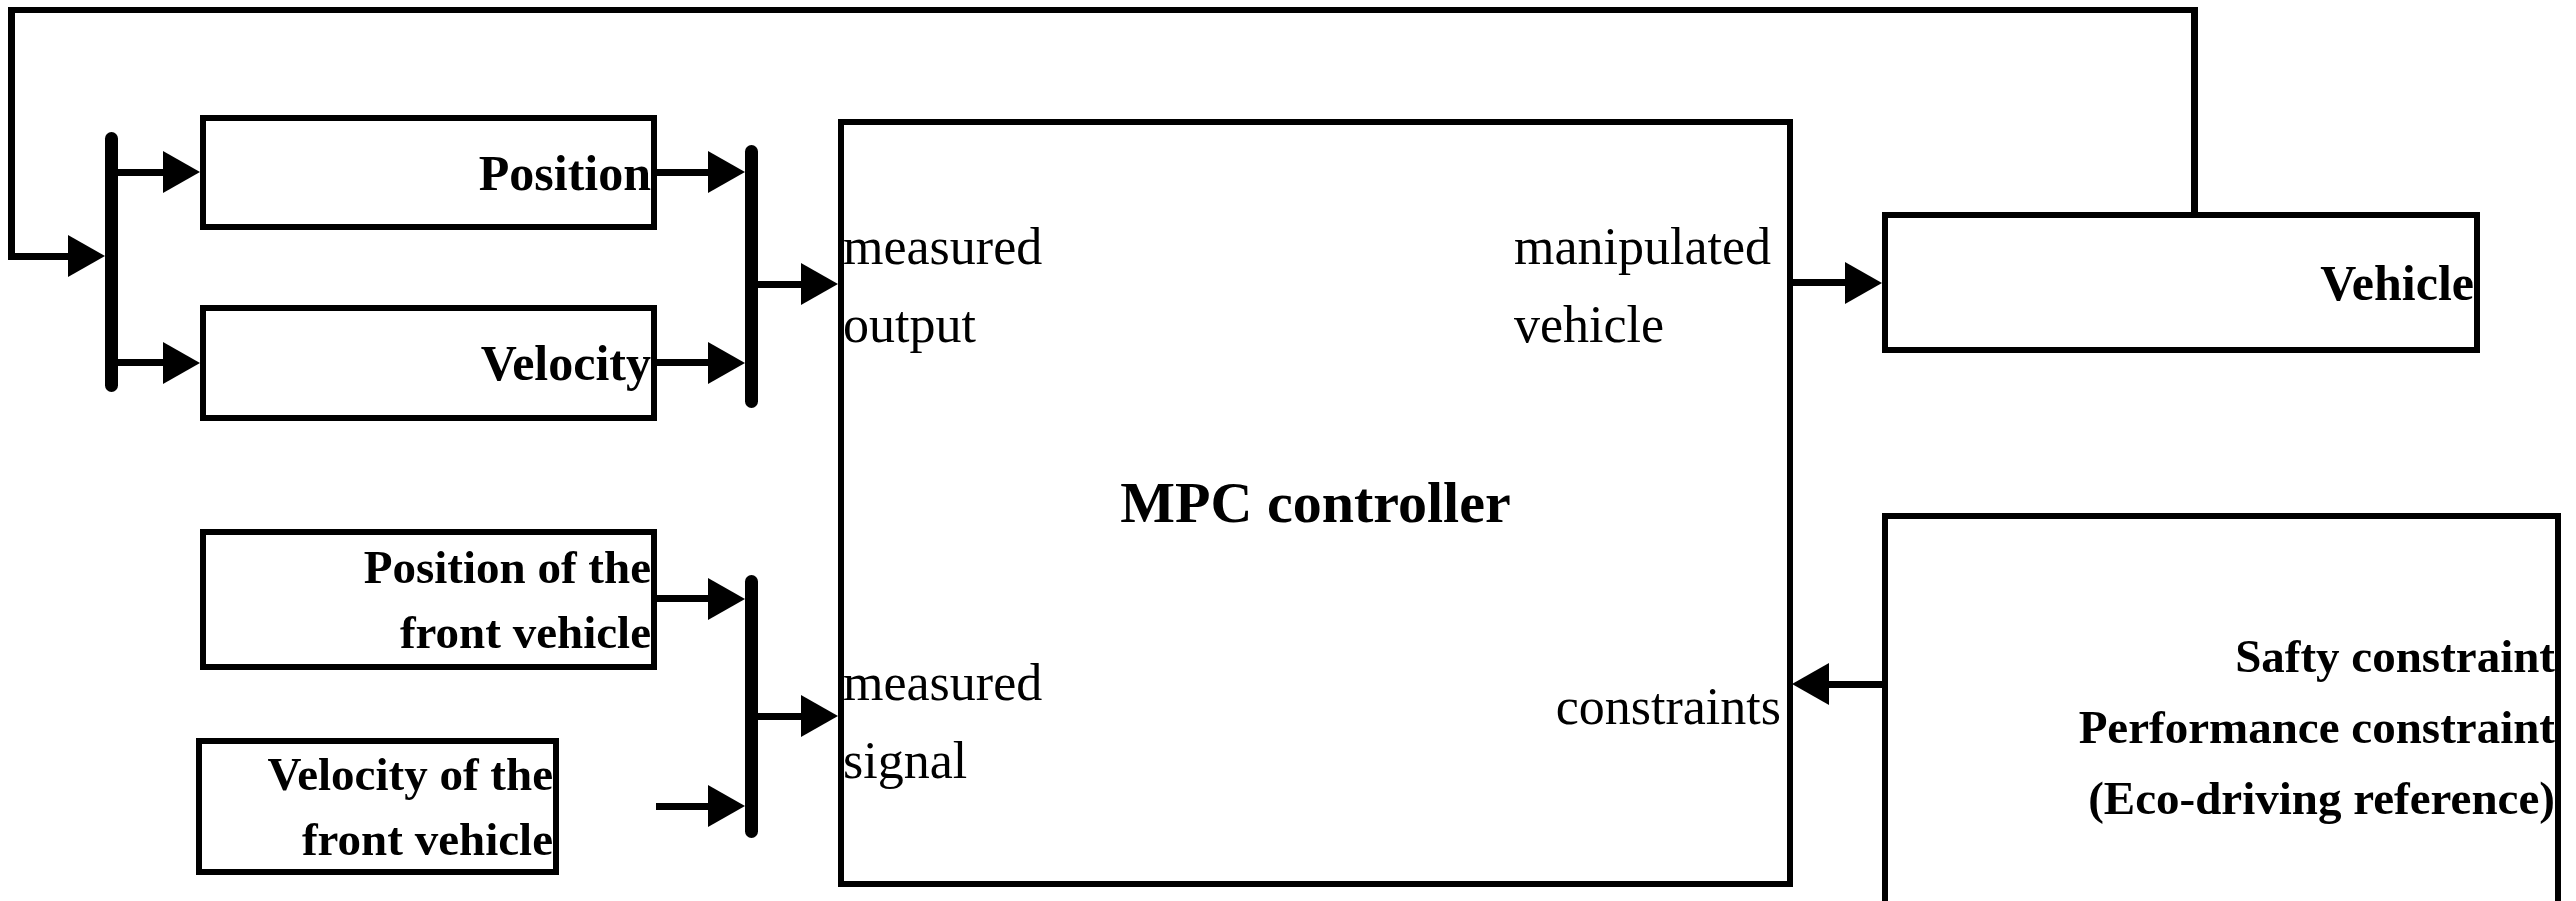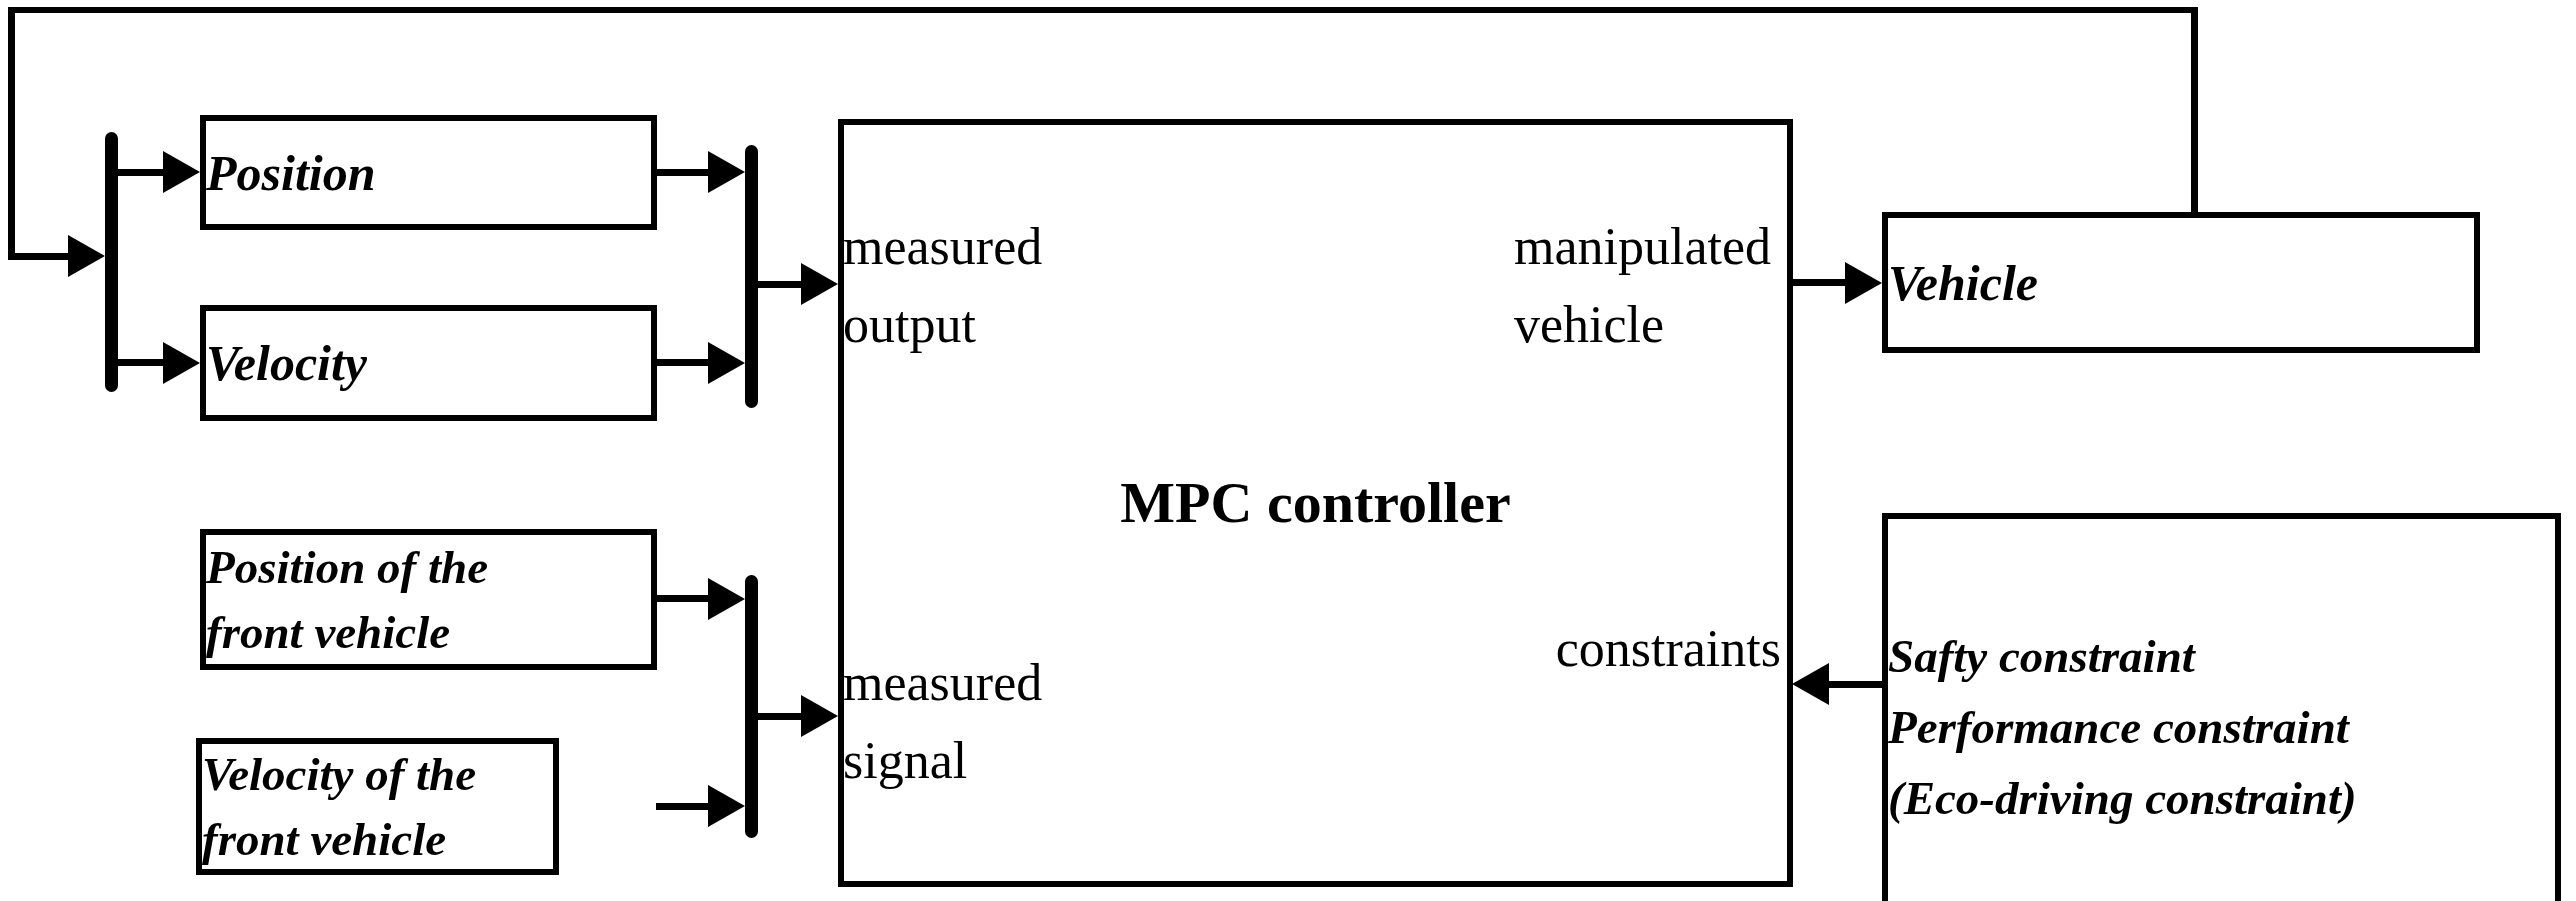--- a/index.html
+++ b/index.html
@@ -11,24 +11,23 @@
     color:#000000;
     overflow:hidden;
   }
   .box{
     position:absolute;
     border:6.5px solid #000000;
     background:#ffffff;
     box-sizing:border-box;
     display:flex;
     flex-direction:column;
-    align-items:flex-start;
+    align-items:flex-end;
     justify-content:center;
     text-align:center;
-    font-style:italic;
   }
   .blk-label{font-weight:bold;font-size:47px;line-height:65px;white-space:nowrap;}
   .blk-label-lg{font-weight:bold;font-size:50px;line-height:68px;white-space:nowrap;}
   .cons-line{font-weight:bold;font-size:47px;line-height:71px;white-space:nowrap;}
   .hline{position:absolute;background:#000000;height:6.5px;}
   .vline{position:absolute;background:#000000;width:7.3px;}
   .busbar{position:absolute;background:#000000;width:13px;border-radius:6.5px;}
   .arr-r{
     position:absolute;width:0;height:0;
     border-left:37px solid #000000;
@@ -113,33 +112,33 @@
     <div>output</div>
   </div>
   <div class="port-label" style="right:805px;top:208px;">
     <div>manipulated</div>
     <div>vehicle</div>
   </div>
   <div class="port-label" style="left:843px;top:644px;">
     <div>measured</div>
     <div>signal</div>
   </div>
-  <div class="port-label" style="right:795px;top:610px;">
+  <div class="port-label" style="right:795px;top:668px;">
     <div>constraints</div>
   </div>
 
   <div class="hline" style="left:1792px;top:279px;width:54px;"></div>
   <div class="arr-r" style="left:1845px;top:262px;"></div>
 
   <div class="box" style="left:1882px;top:212px;width:598px;height:141px;">
     <div class="blk-label-lg">Vehicle</div>
   </div>
 
   <div class="box" style="left:1882px;top:513px;width:679px;height:429px;">
     <div class="cons-line">Safty constraint</div>
     <div class="cons-line">Performance constraint</div>
-    <div class="cons-line">(Eco-driving constraint)</div>
+    <div class="cons-line">(Eco-driving reference)</div>
   </div>
   <div class="hline" style="left:1828px;top:681px;width:54px;"></div>
   <div class="arr-l" style="left:1792px;top:663px;"></div>
 
 </div>
 
 
 </body></html>

